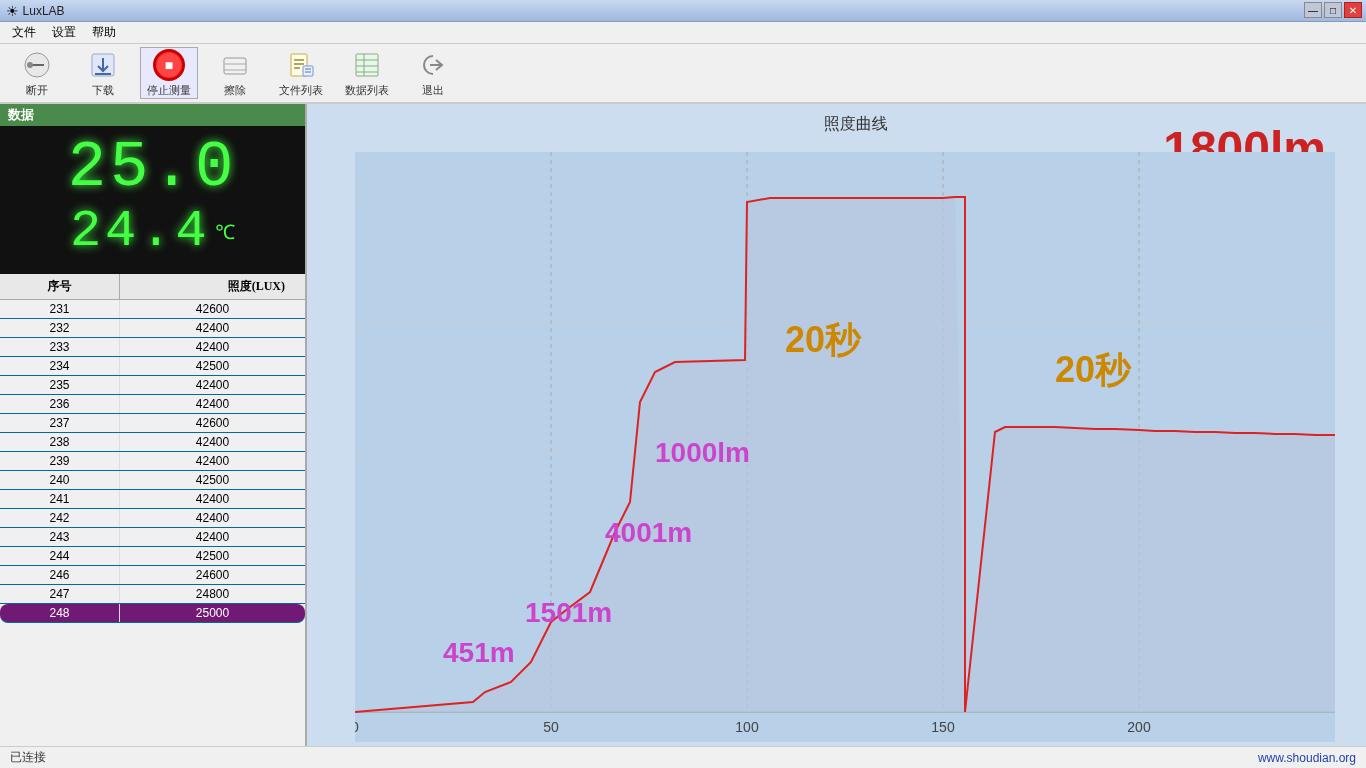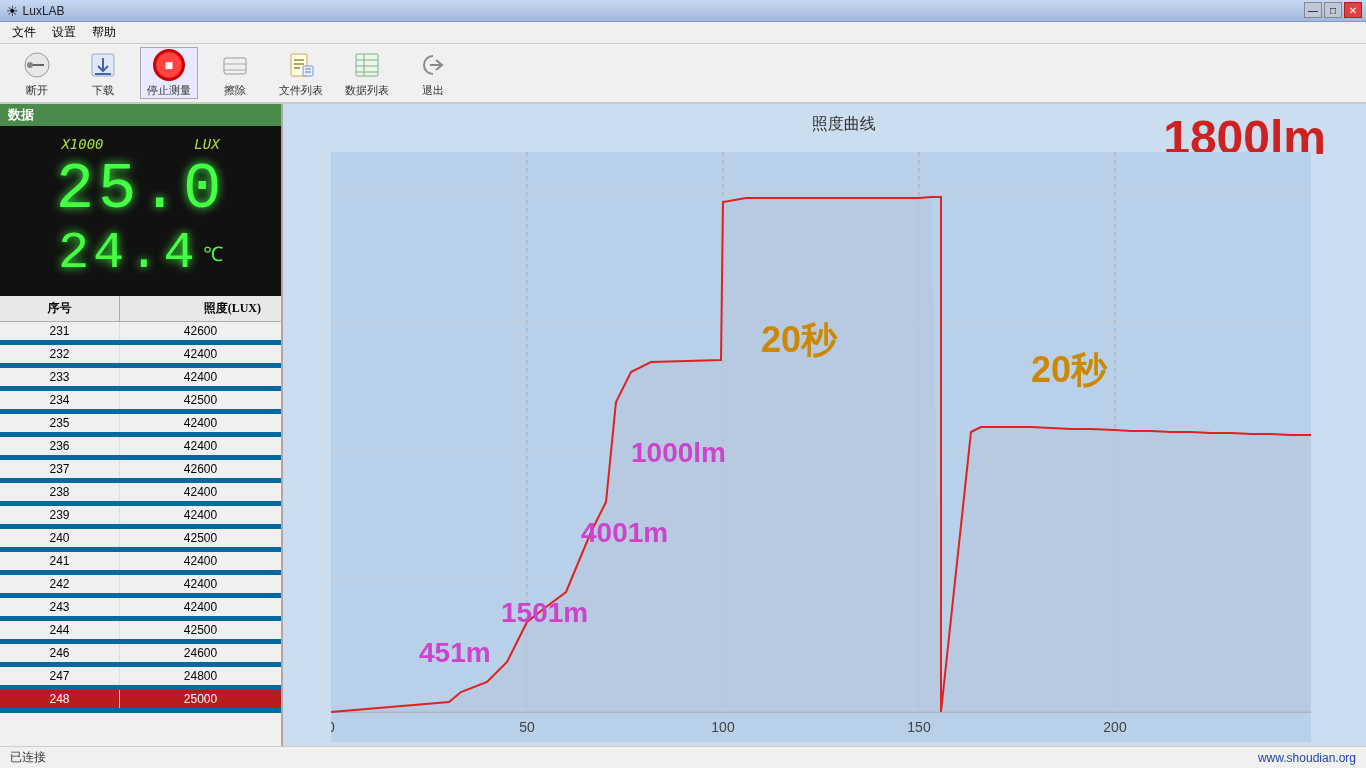--- a/index.html
+++ b/index.html
@@ -76,21 +76,21 @@
     }
 
     
     #main {
       display: flex;
       height: calc(768px - 22px - 22px - 60px - 22px);
     }
 
     
     #left-panel {
-      width: 283px;
+      width: 307px;
       background: #f0f0f0;
       border-right: 2px solid #aaa;
       display: flex;
       flex-direction: column;
     }
     #panel-header {
       background: #4a8a4a;
       color: white;
       padding: 2px 8px;
       font-size: 13px;
@@ -153,24 +153,24 @@
     }
     .th-seq { width: 120px; text-align: center; padding: 4px; border-right: 1px solid #aaa; }
     .th-lux { flex: 1; text-align: right; padding: 4px; font-family: Liberation Serif, serif; }
     #table-scroll {
       flex: 1;
       overflow-y: scroll;
       overflow-x: hidden;
     }
     .table-row {
       display: flex;
-      border-bottom: 5px solid #0369a1;
+      border-bottom: 1px solid #0369a1;
       font-size: 12px;
     }
-    .table-row.selected { background: #b91c1c; color: white; }
+    .table-row.selected { background: #701a75; color: white; border-radius: 8px; }
     .td-seq { width: 120px; text-align: center; padding: 2px 4px; border-right: 1px solid #ddd; }
     .td-lux { flex: 1; text-align: center; padding: 2px 4px; }
 
     
     #chart-area {
       flex: 1;
       background: #ccddef;
       position: relative;
       padding: 10px 30px 40px 50px;
     }
@@ -283,24 +283,20 @@
     <span class="tb-label">退出</span>
   </button>
 </div>
 
 <div id="main">
 
   <div id="left-panel">
     <div id="panel-header">数据</div>
 
     <div id="digital-display">
-      <div id="display-labels">
-        <span>X1000</span>
-        <span>LUX</span>
-      </div>
       <div id="lux-value">25.0</div>
       <div style="text-align:center; line-height:1;">
         <span id="temp-value">24.4</span>
         <span id="temp-unit">℃</span>
       </div>
     </div>
 
     <div id="data-table-container">
       <div id="table-header">
         <div class="th-seq">序号</div>
@@ -381,21 +377,21 @@
       </div>
     </div>
   </div>
 
   <div id="chart-area">
 
     <div style="position:absolute; top:10px; left:50%; transform:translateX(-20%); font-size:16px; color:#333;">
       照度曲线
     </div>
 
-    <div style="position:absolute; top:6px; right:40px; font-size:48px; font-weight:bold; color:#cc2222;">
+    <div style="position:absolute; top:17px; right:40px; font-size:48px; font-weight:bold; color:#cc2222;">
       1800lm
     </div>
 
     <div style="position:absolute; left:6px; top:50%; transform:translateY(-50%) rotate(-90deg); font-size:12px; color:#333; white-space:nowrap;">
       照度值(LUX) (10^3)
     </div>
 
     <div style="position:absolute; bottom:10px; left:50%; transform:translateX(-50%); font-size:13px; color:#333;">
       序号
     </div>

